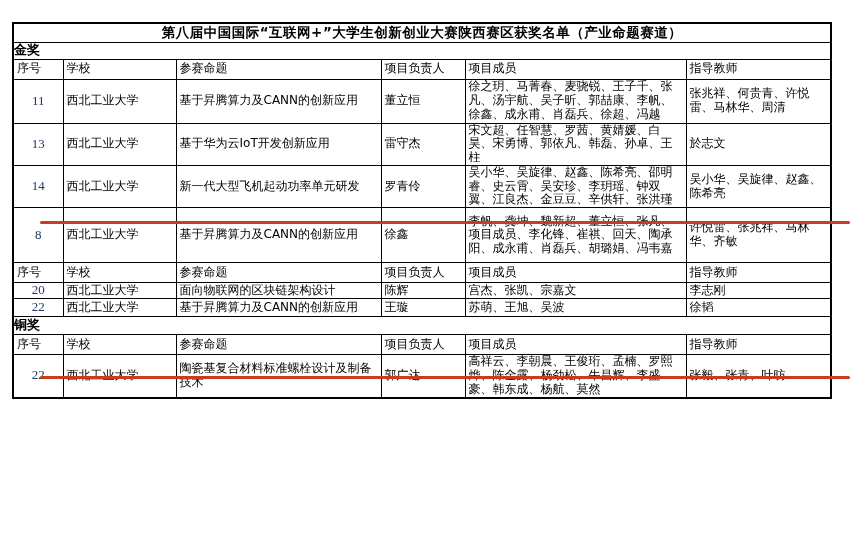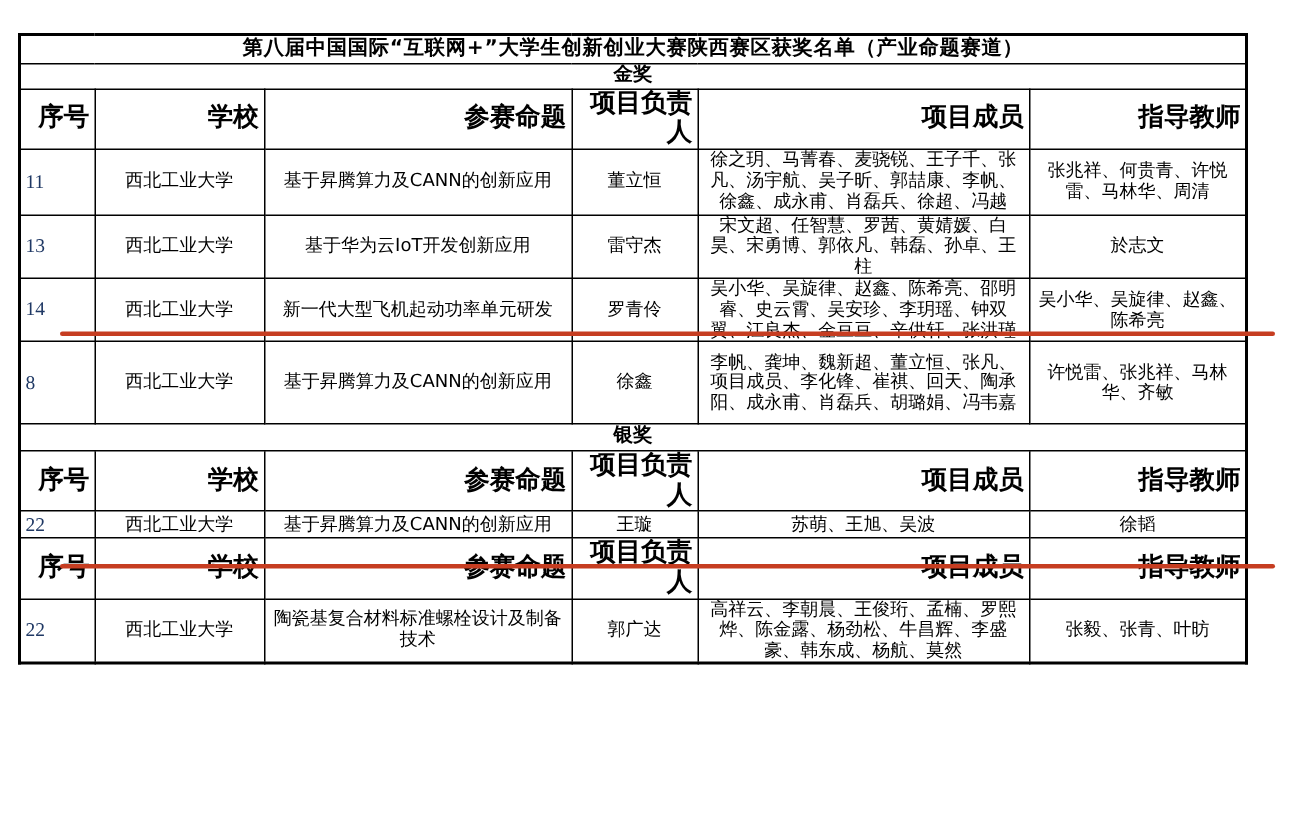--- a/index.html
+++ b/index.html
@@ -24,32 +24,32 @@
     font-size:12px;
     line-height:1.15;
     vertical-align:middle;
     overflow:hidden;
   }
   td.title-cell{
     text-align:center;font-weight:bold;font-size:13.5px;
     padding:0 2px;letter-spacing:0.5px;
   }
   td.award-cell{
-    text-align:center;font-weight:bold;font-size:13px;padding:0;
+    text-align:left;font-weight:bold;font-size:13px;padding:0;
   }
   td.head-cell{
-    text-align:right;font-weight:bold;font-size:17px;
+    text-align:left;font-weight:normal;font-size:12px;
   }
   td.serial{
-    text-align:left;
+    text-align:center;
     font-family:"Liberation Serif","DejaVu Serif",serif;
     color:#1F3864;
     font-size:13px;
   }
-  td.topic,td.members,td.teachers,td.leader,td.school{text-align:center;}
+  td.topic,td.members,td.teachers,td.leader,td.school{text-align:left;}
   .red-line{
     position:absolute;
     left:40px;width:810px;height:3px;
     border-radius:2px;
   }
   .red-line-1{top:221px;}
   .red-line-2{top:376px;}
 </style>
 </head>
 <body>
@@ -109,40 +109,48 @@
     </tr>
     <tr style="height:55px">
       <td class="serial">8</td>
       <td class="school">西北工业大学</td>
       <td class="topic">基于昇腾算力及CANN的创新应用</td>
       <td class="leader">徐鑫</td>
       <td class="members">李帆、龚坤、魏新超、董立恒、张凡、项目成员、李化锋、崔祺、回天、陶承阳、成永甫、肖磊兵、胡璐娟、冯韦嘉</td>
       <td class="teachers">许悦雷、张兆祥、马林华、齐敏</td>
     </tr>
 
-    <tr style="height:18px">
-      <td colspan="6" class="award-cell">银奖</td>
-    </tr>
     <tr style="height:20px">
       <td class="head-cell">序号</td>
       <td class="head-cell">学校</td>
       <td class="head-cell">参赛命题</td>
       <td class="head-cell">项目负责人</td>
       <td class="head-cell">项目成员</td>
       <td class="head-cell">指导教师</td>
+    </tr>
+    <tr style="height:14px">
+      <td class="serial">20</td>
+      <td class="school">西北工业大学</td>
+      <td class="topic">面向物联网的区块链架构设计</td>
+      <td class="leader">陈辉</td>
+      <td class="members">宫杰、张凯、宗嘉文</td>
+      <td class="teachers">李志刚</td>
     </tr>
     <tr style="height:18px">
       <td class="serial">22</td>
       <td class="school">西北工业大学</td>
       <td class="topic">基于昇腾算力及CANN的创新应用</td>
       <td class="leader">王璇</td>
       <td class="members">苏萌、王旭、吴波</td>
       <td class="teachers">徐韬</td>
     </tr>
 
+    <tr style="height:18px">
+      <td colspan="6" class="award-cell">铜奖</td>
+    </tr>
     <tr style="height:20px">
       <td class="head-cell">序号</td>
       <td class="head-cell">学校</td>
       <td class="head-cell">参赛命题</td>
       <td class="head-cell">项目负责人</td>
       <td class="head-cell">项目成员</td>
       <td class="head-cell">指导教师</td>
     </tr>
     <tr style="height:42px">
       <td class="serial">22</td>

